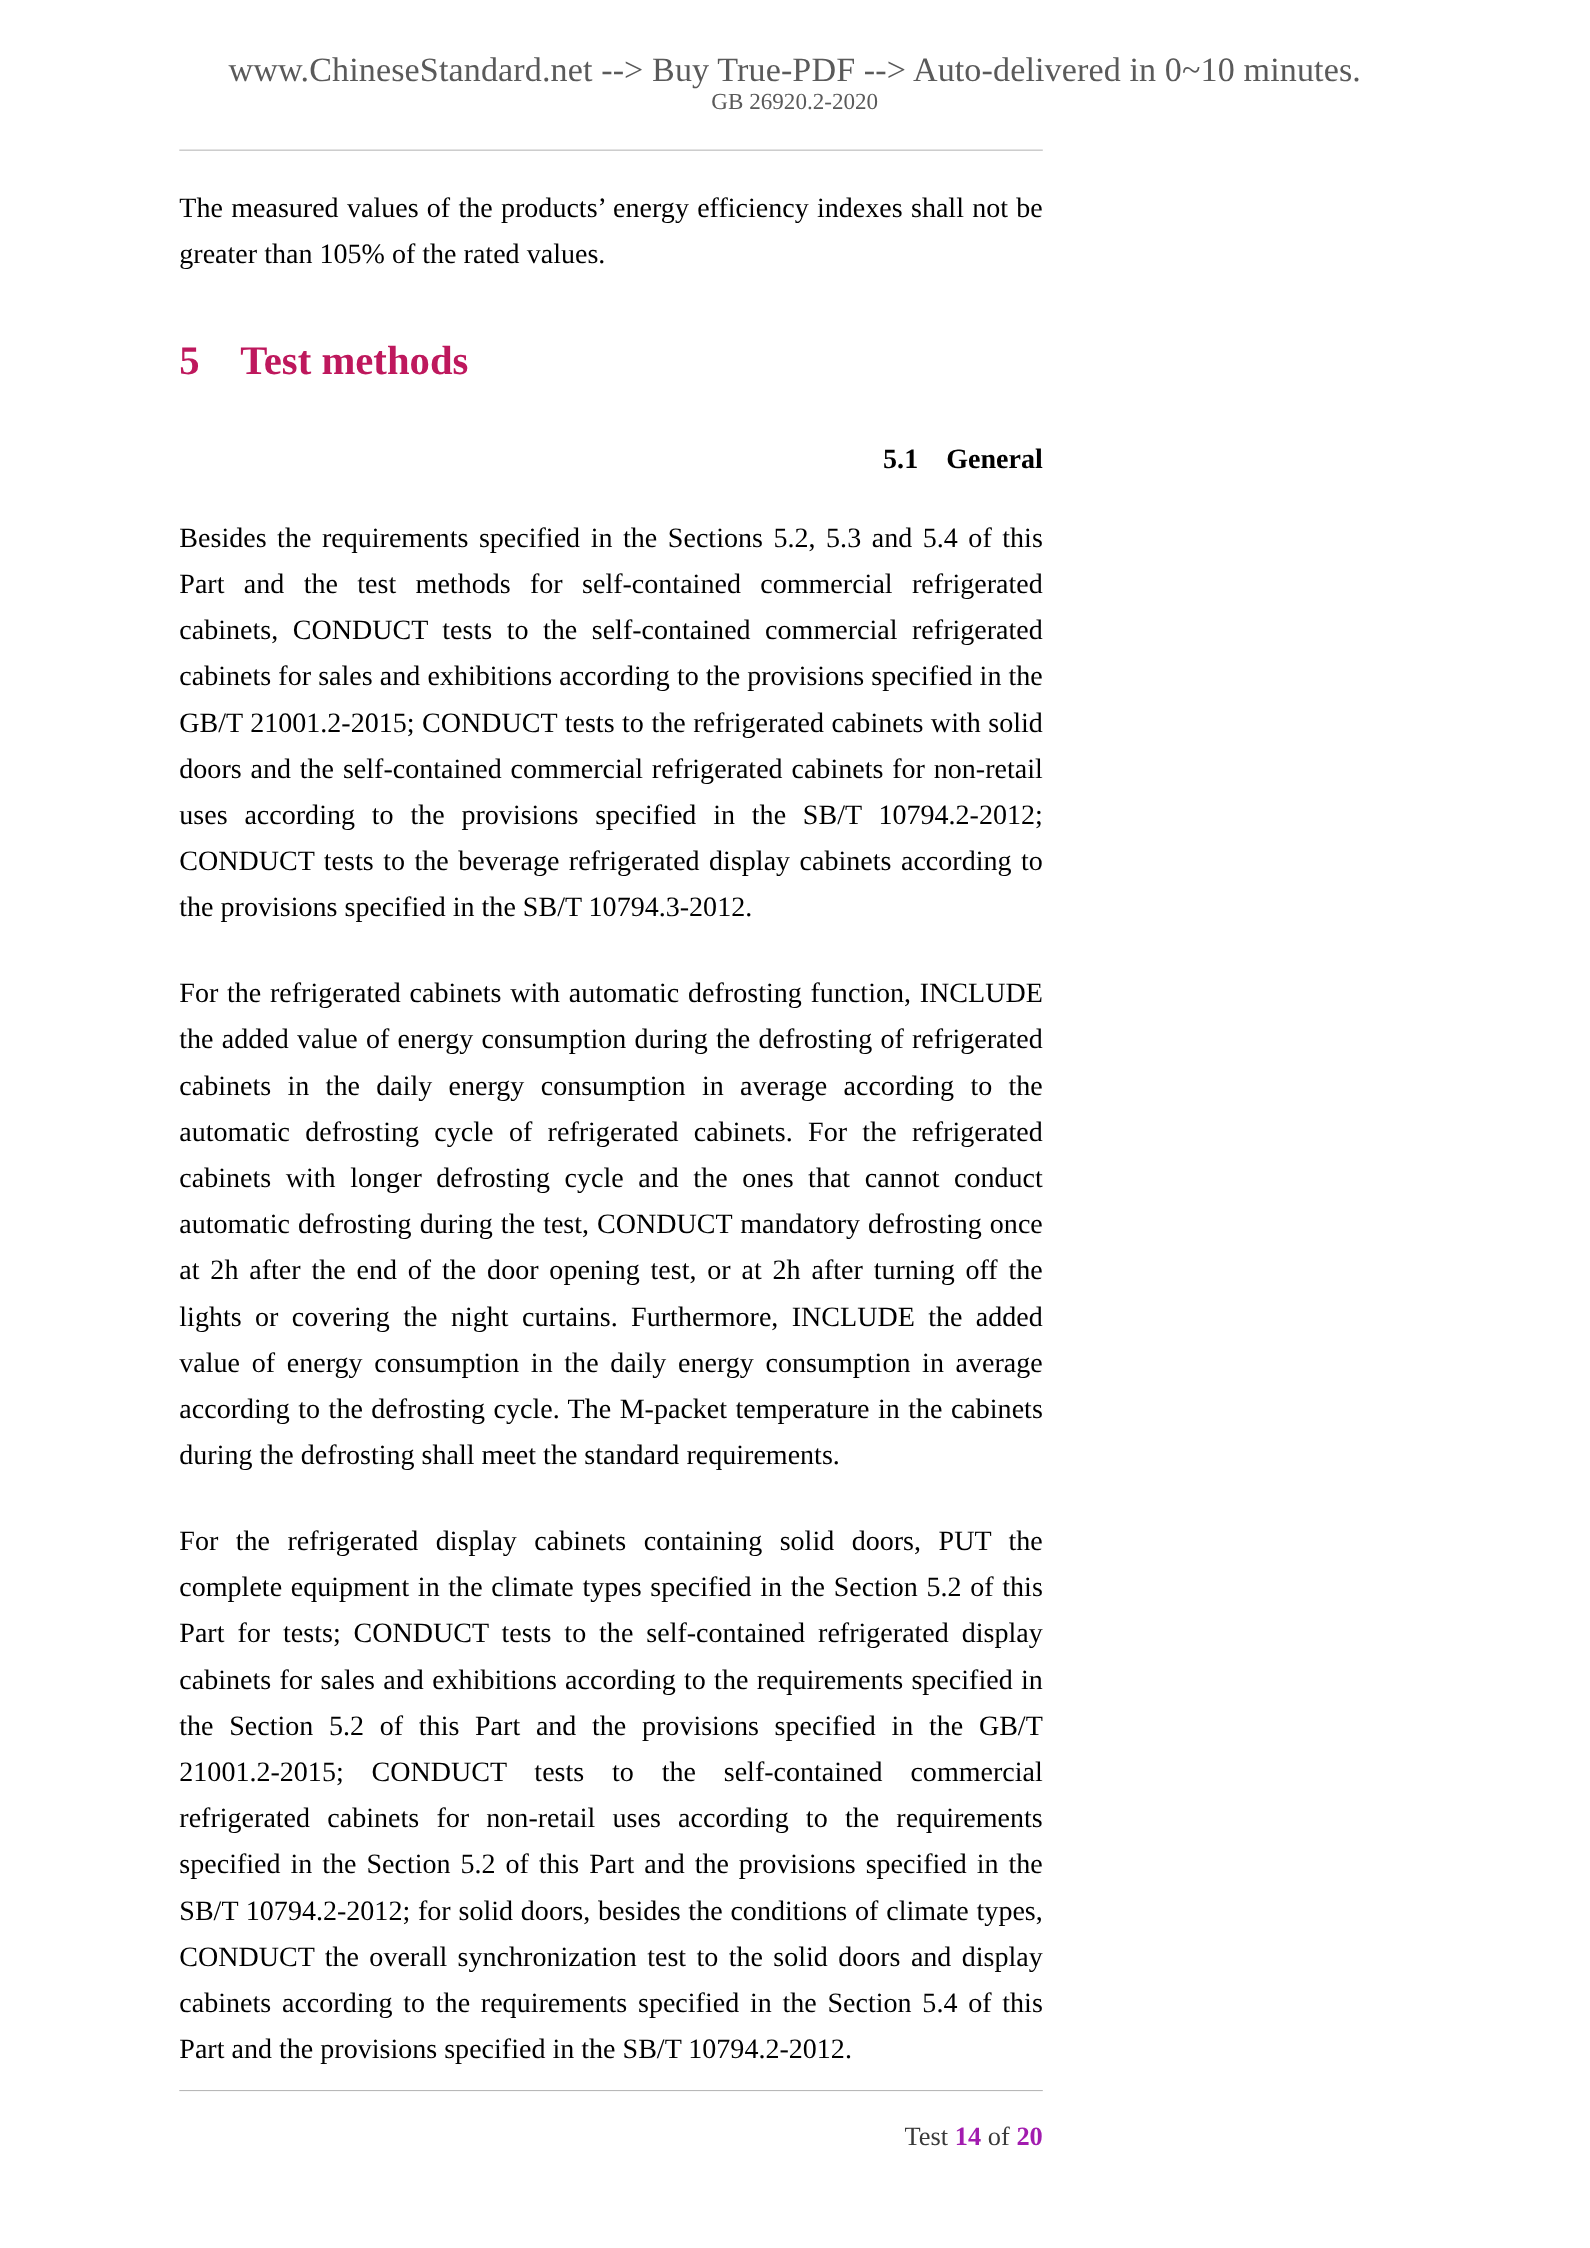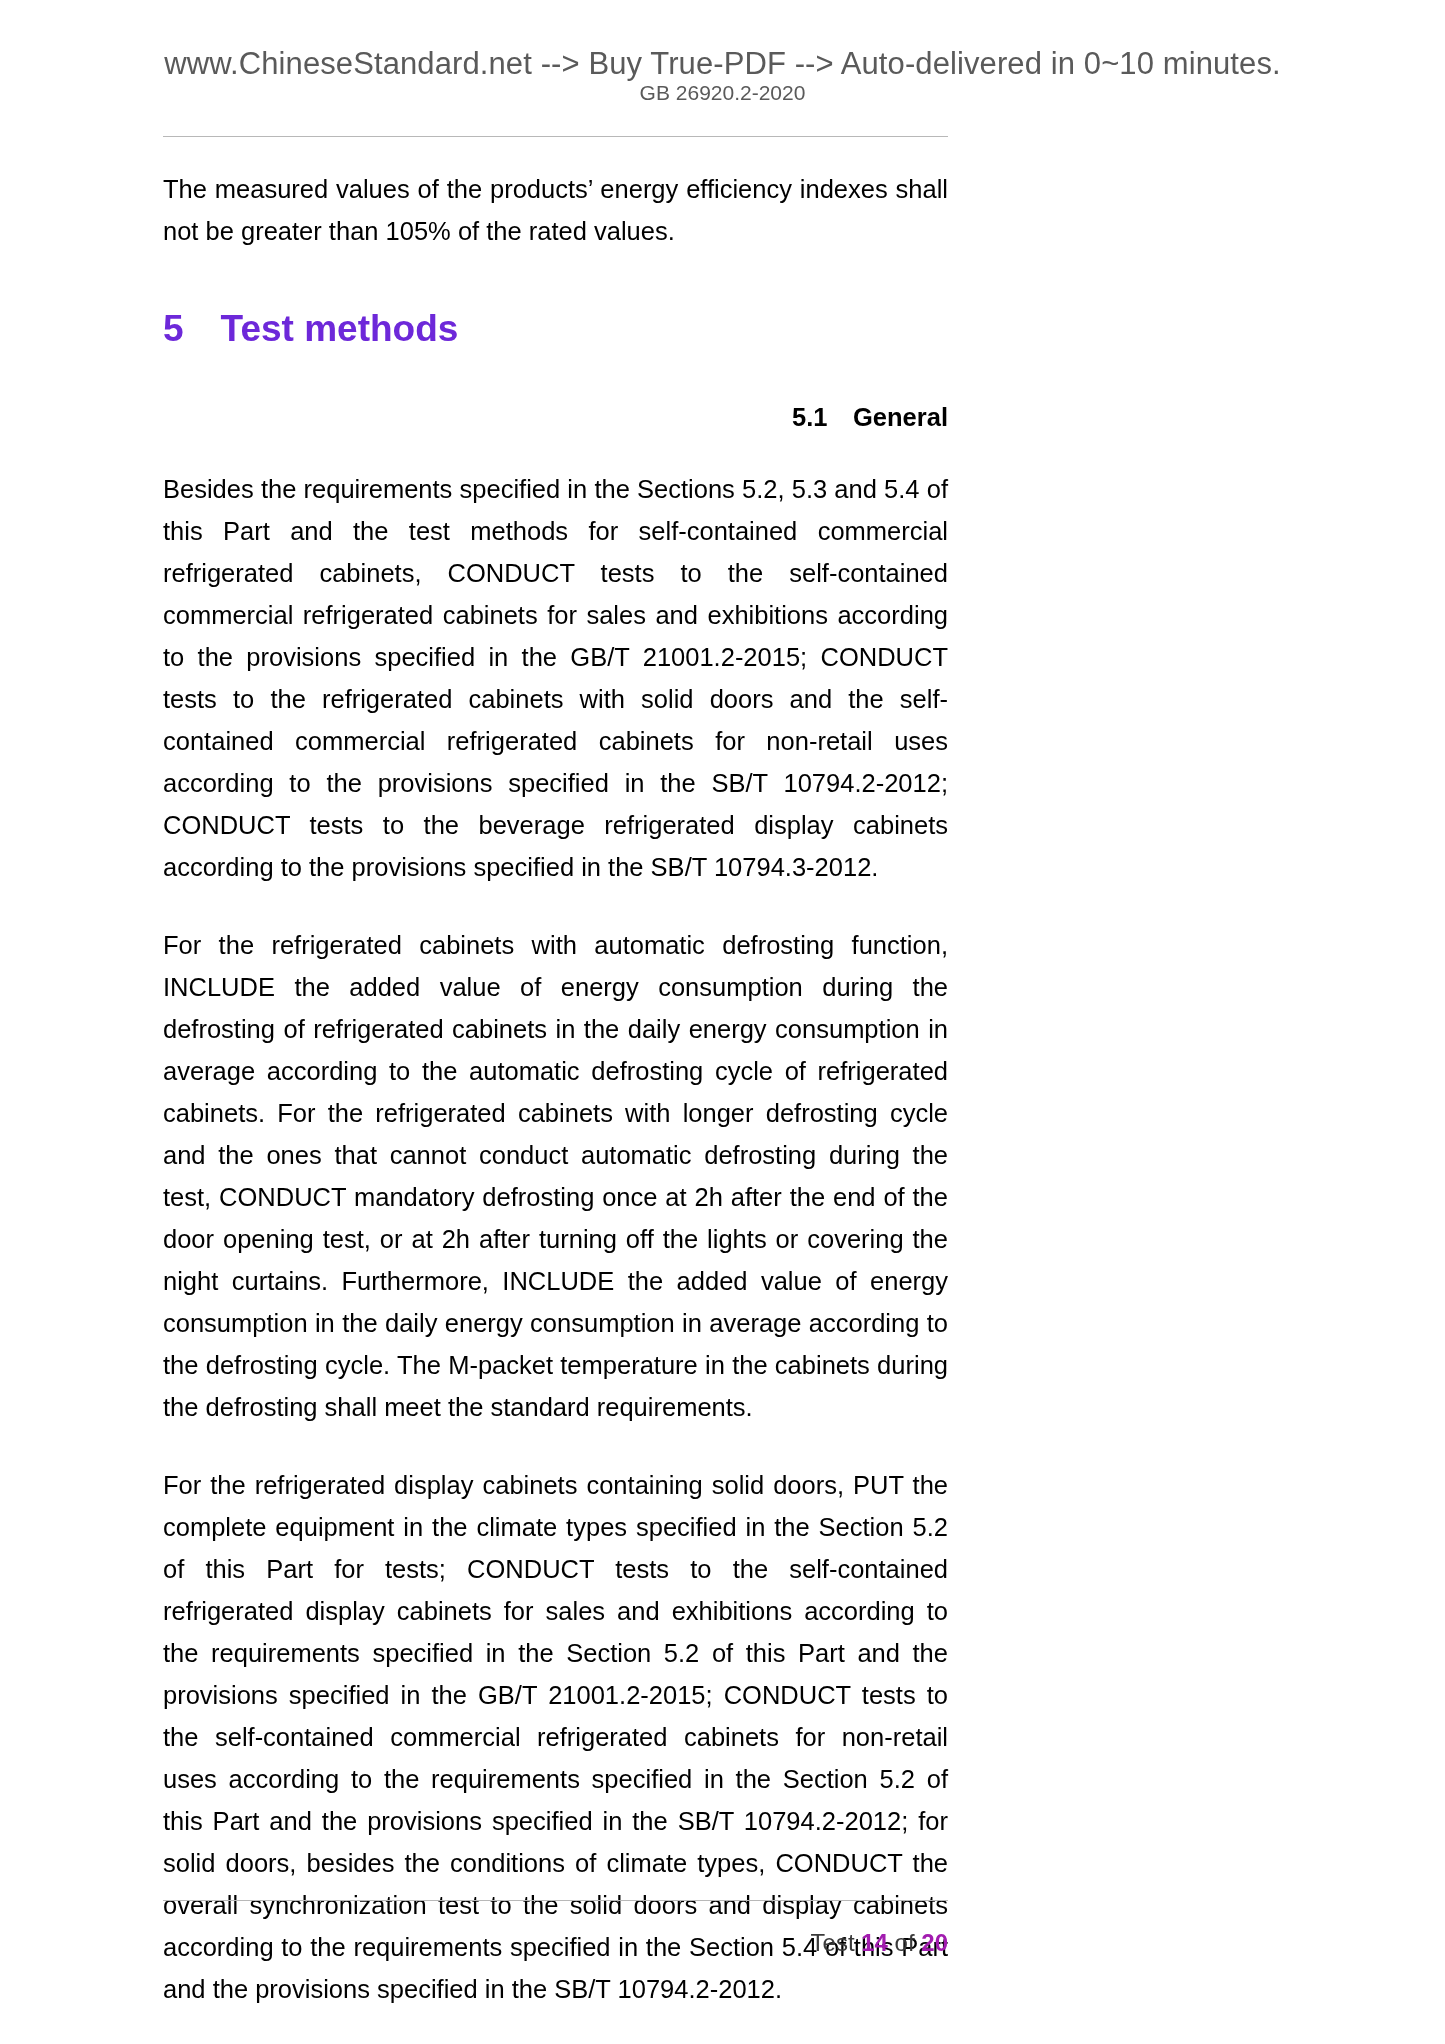--- a/index.html
+++ b/index.html
@@ -11,20 +11,21 @@
     font-family: "Liberation Sans", sans-serif;
     color: #000000;
   }
   .page {
     position: relative;
     width: 1445px;
     height: 2044px;
     background: #ffffff;
     box-sizing: border-box;
     overflow: hidden;
+    font-family: Liberation Serif, serif;
   }
   .page-inner {
     position: absolute;
     left: 0;
     top: 0;
     width: 1445px;
     height: 2044px;
     padding: 0;
   }
 
@@ -79,21 +80,21 @@
     color: #000000;
     hyphens: none;
   }
   p.body:last-child { margin-bottom: 0; }
 
   h1.sec {
     margin: 54px 0 0 0;
     font-size: 37px;
     font-weight: bold;
     line-height: 46px;
-    color: #6d28d9;
+    color: #be185d;
     white-space: pre;
   }
   h2.subsec {
     margin: 48px 0 34px 0;
     font-size: 25.5px;
     font-weight: bold;
     line-height: 34px;
     color: #000000;
     white-space: pre;
     text-align: right;

